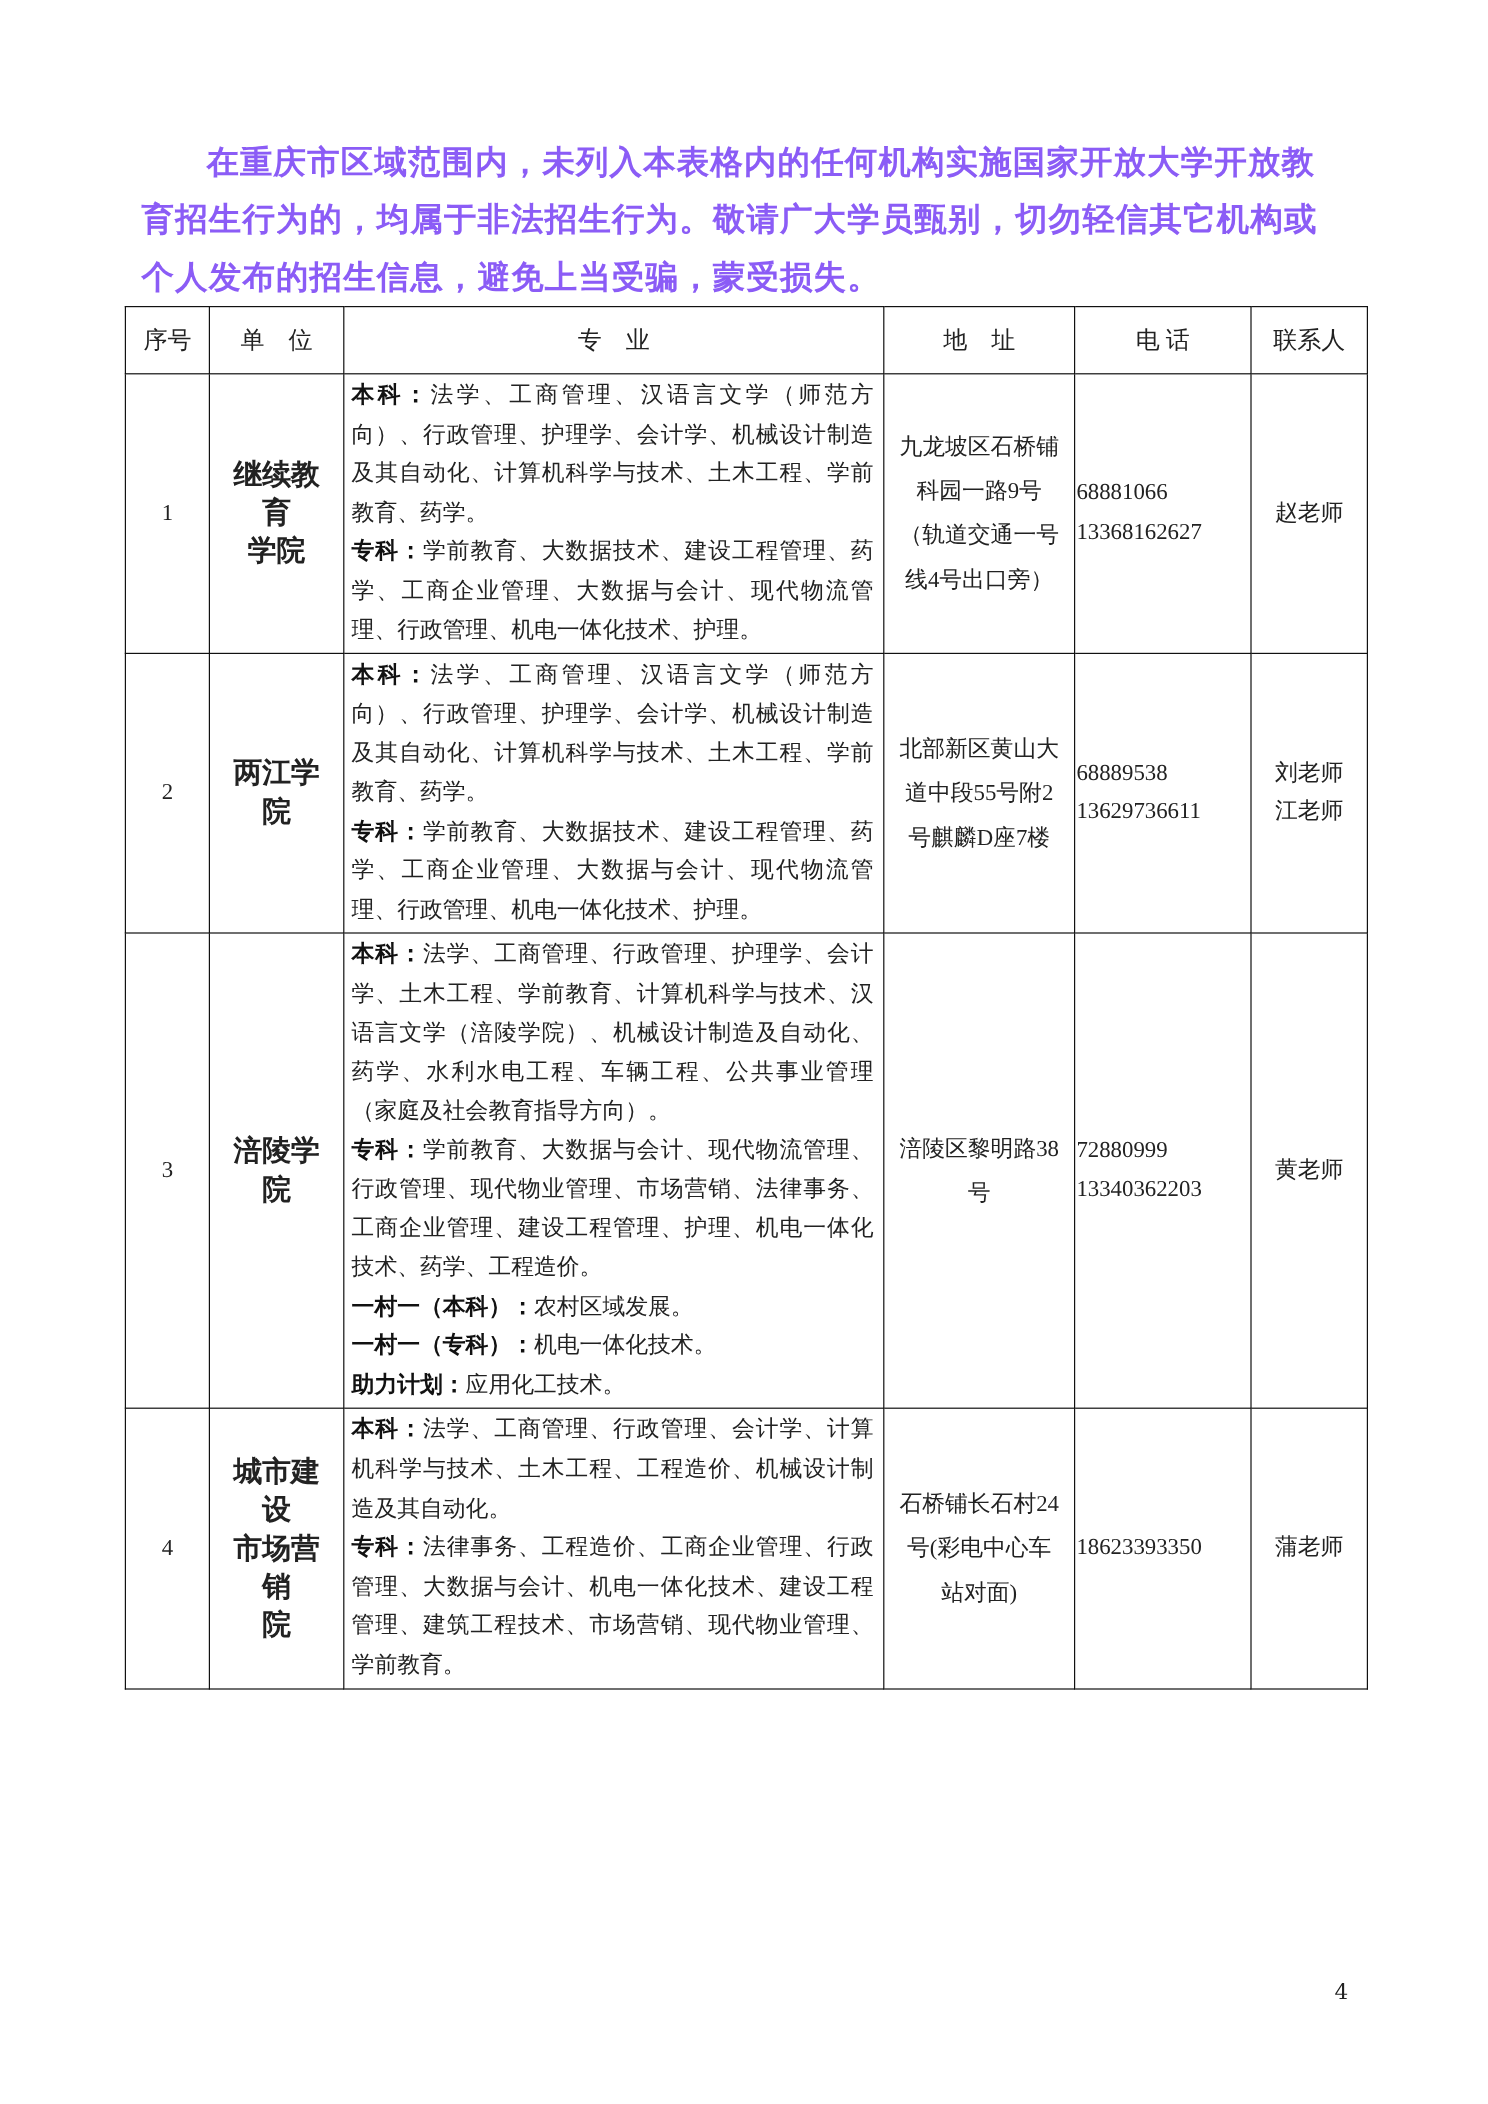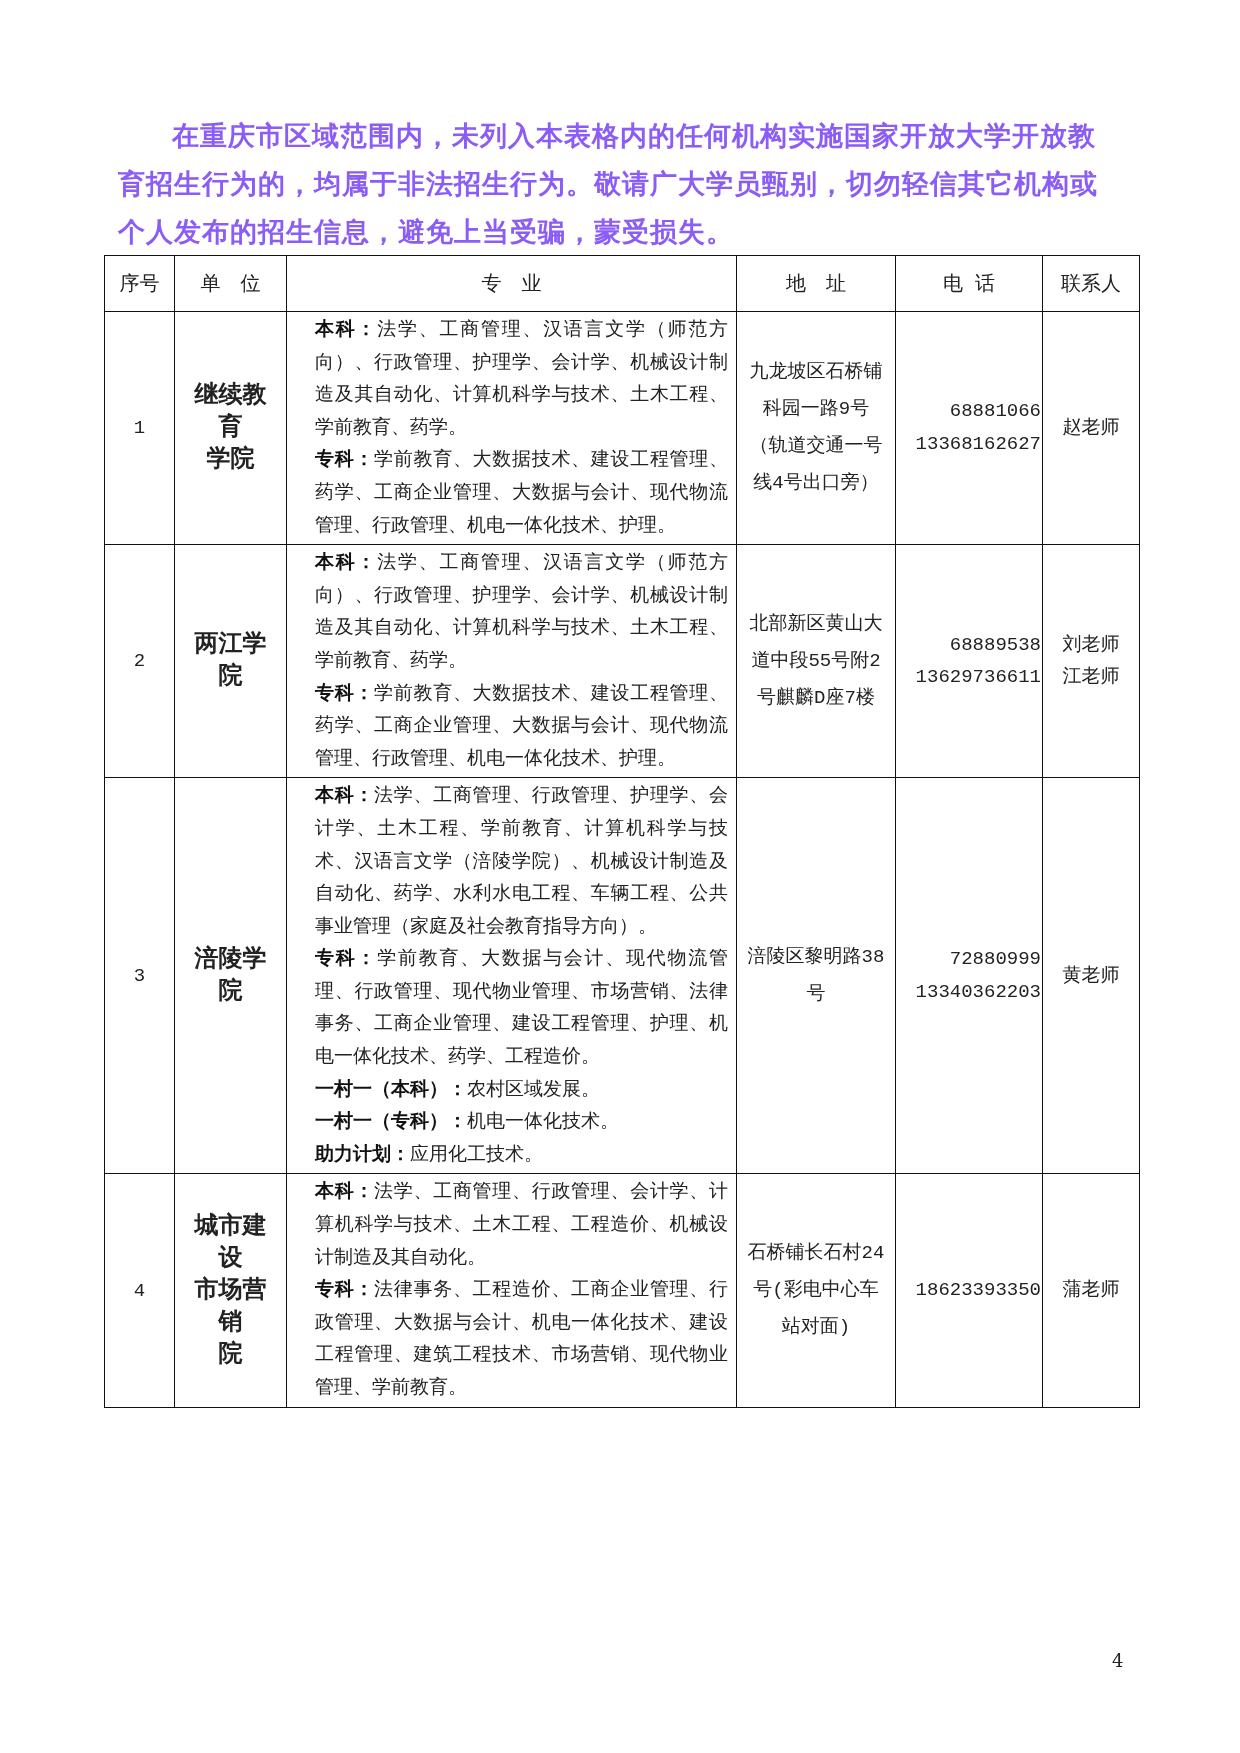--- a/index.html
+++ b/index.html
@@ -6,31 +6,31 @@
   body { width: 1240px; height: 1753px; position: relative; overflow: hidden; color: #111; }
   .intro {
     position: absolute; left: 118px; top: 112px; width: 1000px;
     font-family: "DejaVu Serif", serif; font-weight: bold; font-size: 27px;
     line-height: 48px; letter-spacing: 1px; color: #8b5cf6;
   }
   .intro p { margin: 0; text-indent: 54px; }
   table.roster {
     position: absolute; left: 104px; top: 255px; width: 1035px;
     border-collapse: collapse; table-layout: fixed;
-    font-family: Liberation Mono, monospace; font-size: 19px; color: #222; border-radius: 28px;
+    font-family: Liberation Serif, serif; font-size: 19px; color: #222; border-radius: 28px;
   }
   table.roster th, table.roster td { border: 1.5px solid #111; vertical-align: middle; }
   table.roster th { height: 55px; font-weight: normal; font-size: 20px; text-align: center; padding: 0; }
   td.idx { text-align: center; }
   td.unit { text-align: center; font-weight: bold; font-size: 24px; line-height: 32px; padding: 0 8px; }
-  td.majors { padding: 2px 8px 2px 28px; line-height: 32.6px; text-align: justify; }
+  td.majors { padding: 2px 8px 2px 6px; line-height: 32.6px; text-align: justify; }
   td.majors .line { display: block; }
   td.majors b { font-weight: bold; color: #111; }
   td.addr { padding: 0 10px; line-height: 37px; text-align: center; }
-  td.phone { text-align: right; line-height: 32.6px; font-size: 19px; margin-left: 19px; }
+  td.phone { text-align: left; line-height: 32.6px; font-size: 19px; margin-left: 19px; }
   td.contact { text-align: center; line-height: 32.6px; }
   .page-num { position: absolute; left: 1112px; top: 1650px; font-family: "DejaVu Serif", serif; font-size: 18px; color: #222; }
 </style>
 </head>
 <body>
 
 <div class="intro">
   <p>在重庆市区域范围内，未列入本表格内的任何机构实施国家开放大学开放教育招生行为的，均属于非法招生行为。敬请广大学员甄别，切勿轻信其它机构或个人发布的招生信息，避免上当受骗，蒙受损失。</p>
 </div>
 

